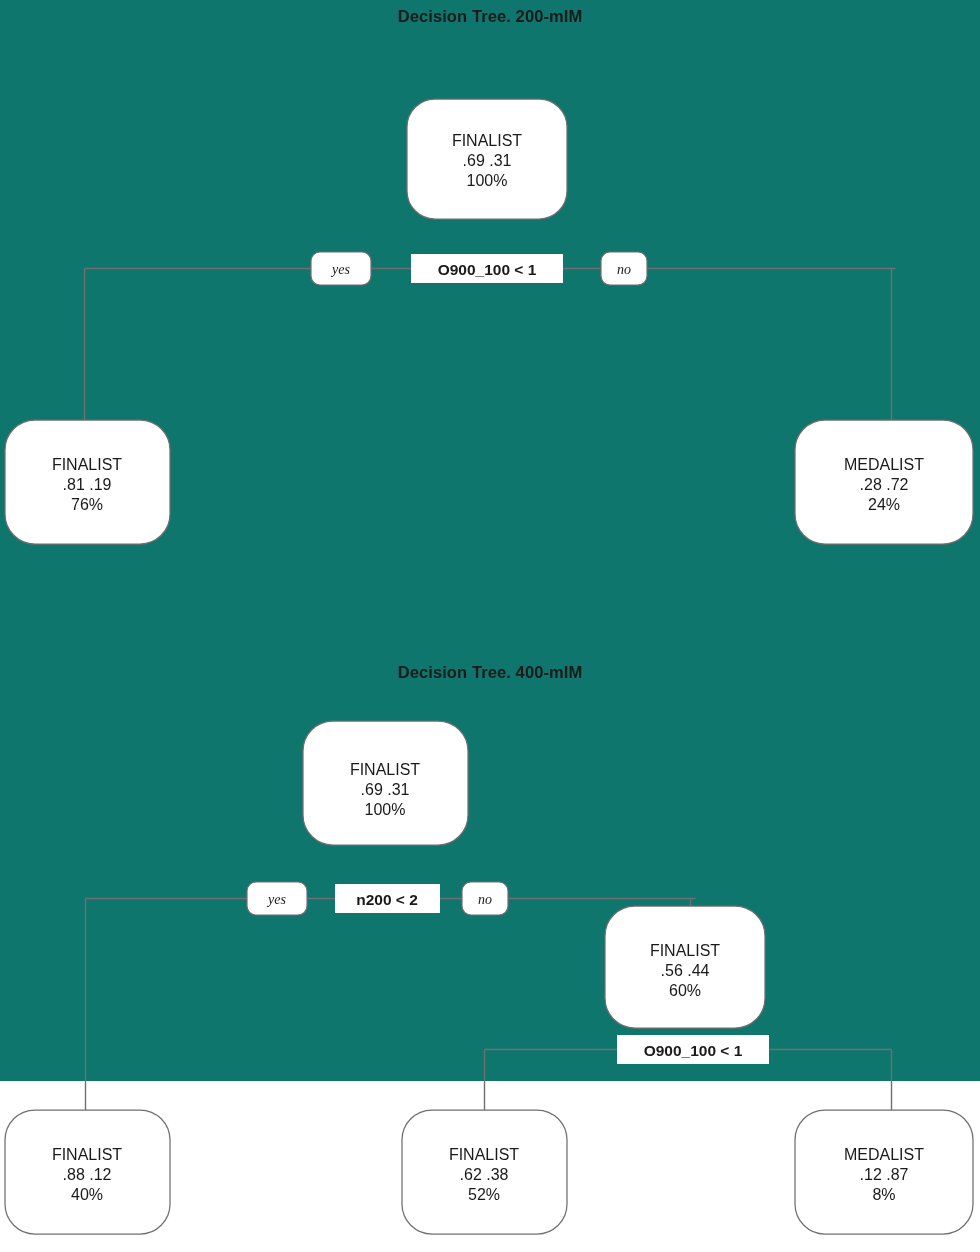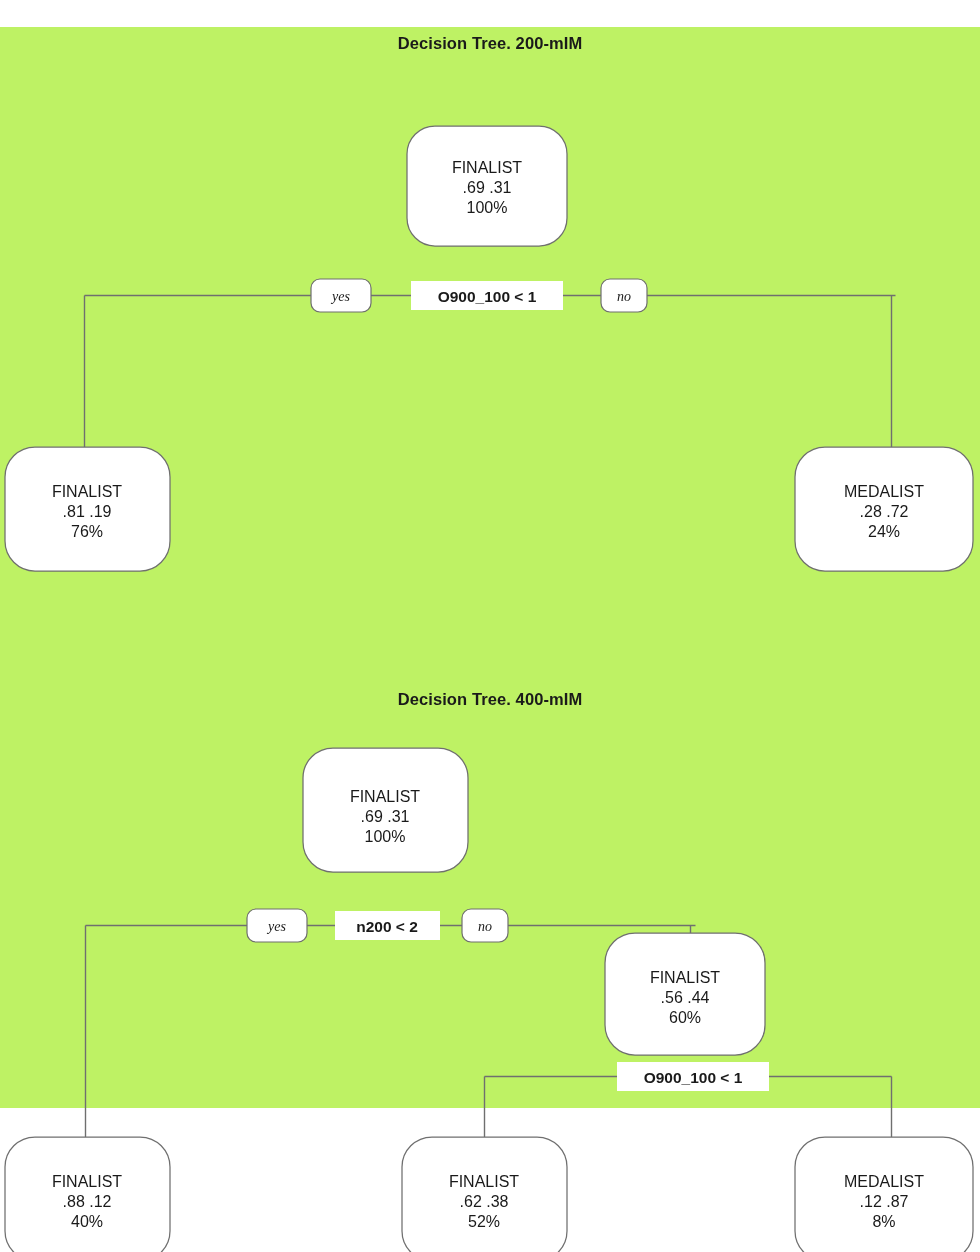--- a/index.html
+++ b/index.html
@@ -12,22 +12,21 @@
     width: 980px;
     height: 1252px;
     font-family: "Liberation Sans", sans-serif;
     color: #1a1a1a;
     overflow: hidden;
   }
   #page {
     position: relative;
     width: 980px;
     height: 1081px;
-    background: #bef264;
-    margin-top: 27px;
+    background: #0f766e;
   }
   .tree-svg {
     position: absolute;
     left: 0;
     display: block;
   }
   #tree-200 { top: 0; }
   #tree-400 { top: 645px; }
 
   .tree-title {

